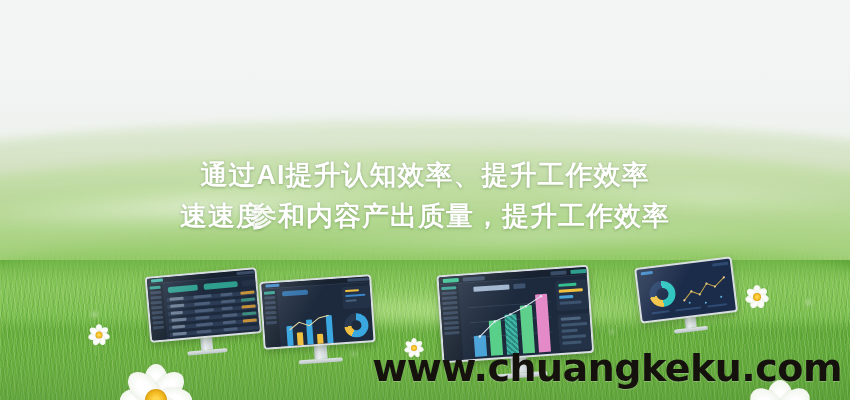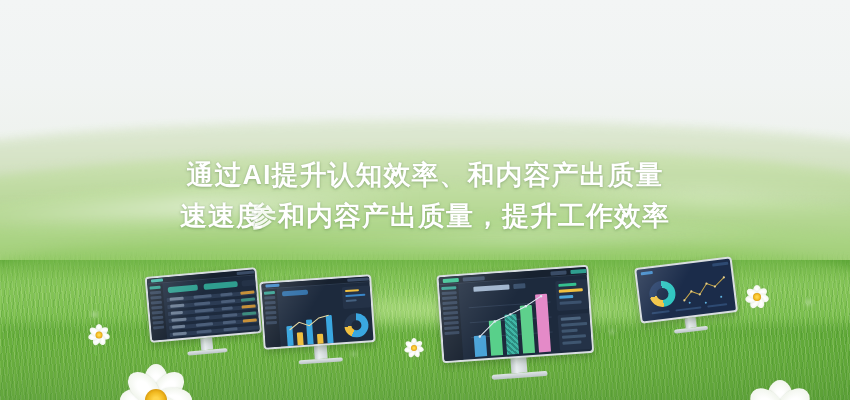--- a/index.html
+++ b/index.html
@@ -515,20 +515,21 @@
 
   <div class="daisy" style="left:740px;top:378px;width:80px;height:80px;">
     <div class="petal" style="width:26px;height:38px;transform:translate(-50%,-100%) rotate(0deg);"></div>
     <div class="petal" style="width:26px;height:38px;transform:translate(-50%,-100%) rotate(45deg);"></div>
 
     <div class="petal" style="width:26px;height:38px;transform:translate(-50%,-100%) rotate(315deg);"></div>
 
   </div>
 
 
-  <div class="subtitle sub-l1">通过AI提升认知效率、和内容产出质量</div>
+  <div class="subtitle sub-l1">通过AI提升认知效率、提升工作效率</div>
 
   <div class="subtitle sub-l2">
     <span>速速度</span><span class="glyph-overlap">参</span><span>和内容产出质量，提升工作效率</span>
   </div>
 
+  <div class="watermark">www.chuangkeku.com</div>
 
 </div>
 
 </body></html>

